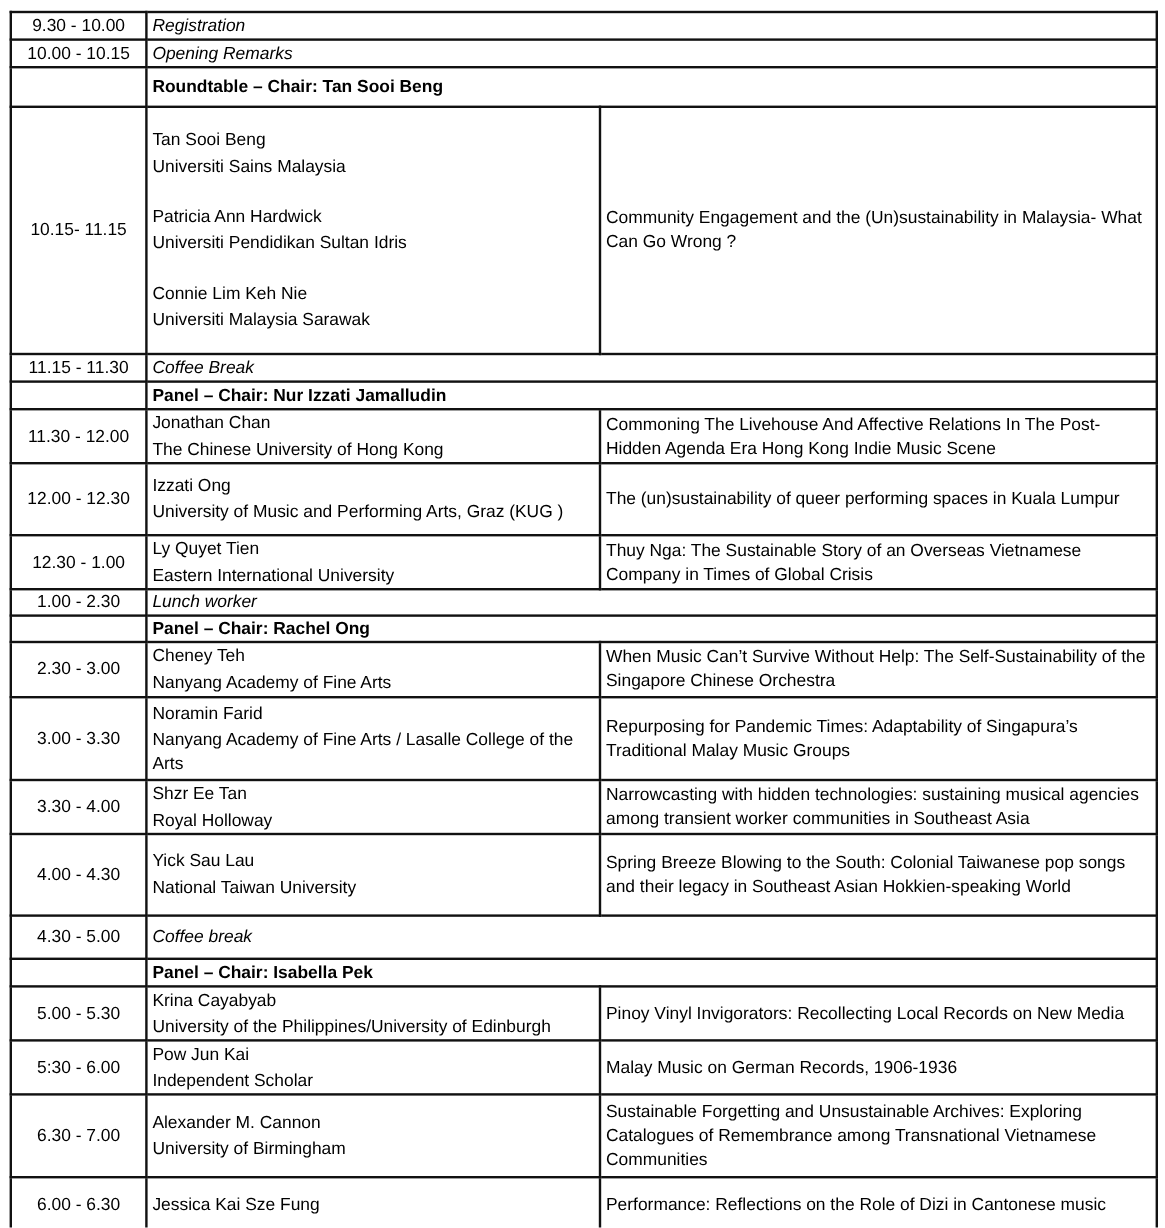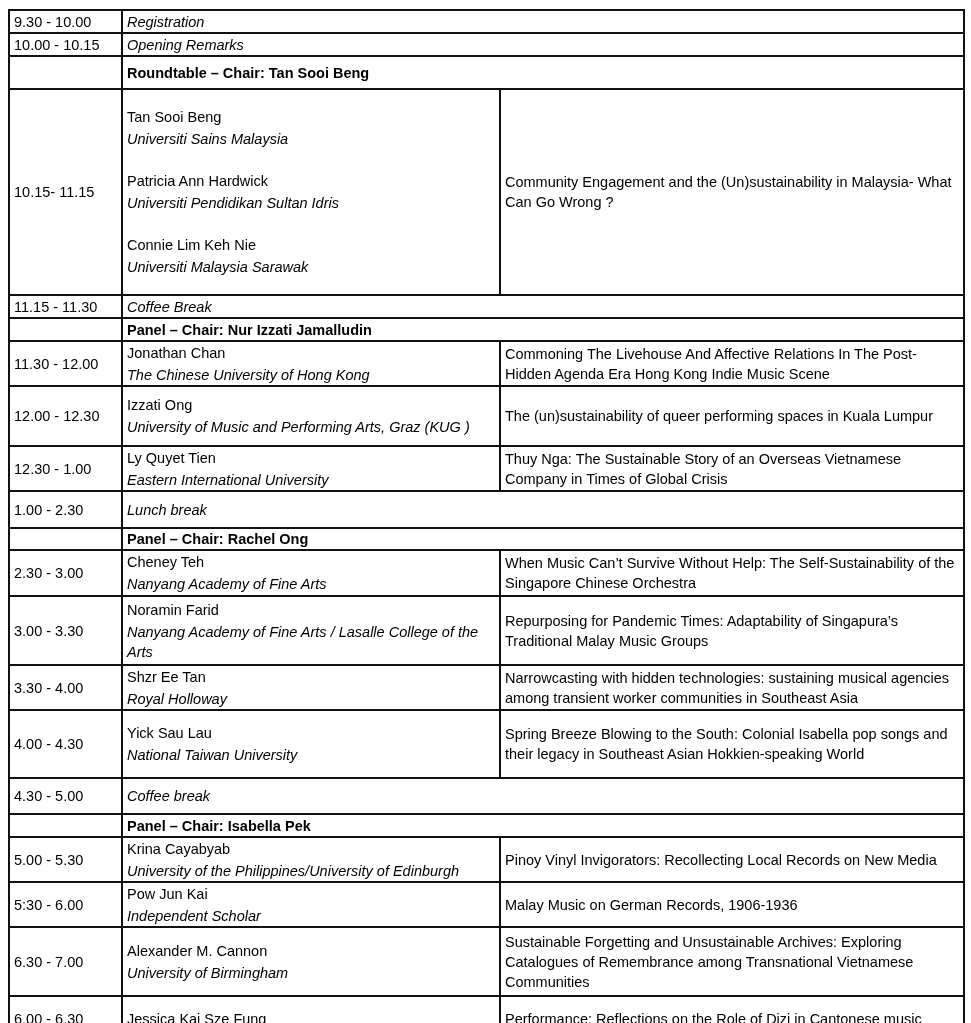--- a/index.html
+++ b/index.html
@@ -5,26 +5,26 @@
   html, body { margin: 0; padding: 0; background: #ffffff; }
   body { width: 971px; height: 1023px; position: relative; overflow: hidden;
          font-family: "Liberation Sans", sans-serif; color: #000; font-size: 14.5px; }
   table.schedule { position: absolute; left: 8px; top: 9px; width: 955px;
     border-collapse: collapse; table-layout: fixed; }
   table.schedule td { border: 2.5px solid #111; padding: 0 4px; vertical-align: middle;
     line-height: 20px; }
   col.c-time { width: 113px; }
   col.c-who { width: 378px; }
   col.c-title { width: 464px; }
-  td.time { text-align: left; }
+  td.time { text-align: center; }
   td.full { text-align: left; font-style: italic; }
   td.head { font-weight: bold; }
   td.who { vertical-align: top; margin-left: 31px; }
   .name { display: block; }
-  .aff { display: block; font-style: italic; margin-top: 2px; }
+  .aff { display: block; margin-top: 2px; }
   .gap { display: block; height: 22px; }
 </style>
 </head>
 <body>
 
 <table class="schedule">
   <colgroup>
       <col class="c-time">
       <col class="c-who">
       <col class="c-title">
@@ -91,23 +91,23 @@
 
     <tr style="height:45px">
       <td class="time">12.30 - 1.00</td>
       <td class="who">
         <span class="name">Ly Quyet Tien</span>
         <span class="aff">Eastern International University</span>
       </td>
       <td>Thuy Nga: The Sustainable Story of an Overseas Vietnamese Company in Times of Global Crisis</td>
     </tr>
 
-    <tr style="height:37px">
+    <tr style="height:22px">
       <td class="time">1.00 - 2.30</td>
-      <td class="full" colspan="2">Lunch break</td>
+      <td class="full" colspan="2">Lunch worker</td>
     </tr>
 
     <tr style="height:17px">
       <td class="time"></td>
       <td class="head" colspan="2">Panel – Chair: Rachel Ong</td>
     </tr>
 
     <tr style="height:46px">
       <td class="time">2.30 - 3.00</td>
       <td class="who">
@@ -134,21 +134,21 @@
       </td>
       <td>Narrowcasting with hidden technologies: sustaining musical agencies among transient worker communities in Southeast Asia</td>
     </tr>
 
     <tr style="height:68px">
       <td class="time">4.00 - 4.30</td>
       <td class="who">
         <span class="name">Yick Sau Lau</span>
         <span class="aff">National Taiwan University</span>
       </td>
-      <td>Spring Breeze Blowing to the South: Colonial Isabella pop songs and their legacy in Southeast Asian Hokkien-speaking World</td>
+      <td>Spring Breeze Blowing to the South: Colonial Taiwanese pop songs and their legacy in Southeast Asian Hokkien-speaking World</td>
     </tr>
 
     <tr style="height:36px">
       <td class="time">4.30 - 5.00</td>
       <td class="full" colspan="2">Coffee break</td>
     </tr>
 
     <tr style="height:23px">
       <td class="time"></td>
       <td class="head" colspan="2">Panel – Chair: Isabella Pek</td>

